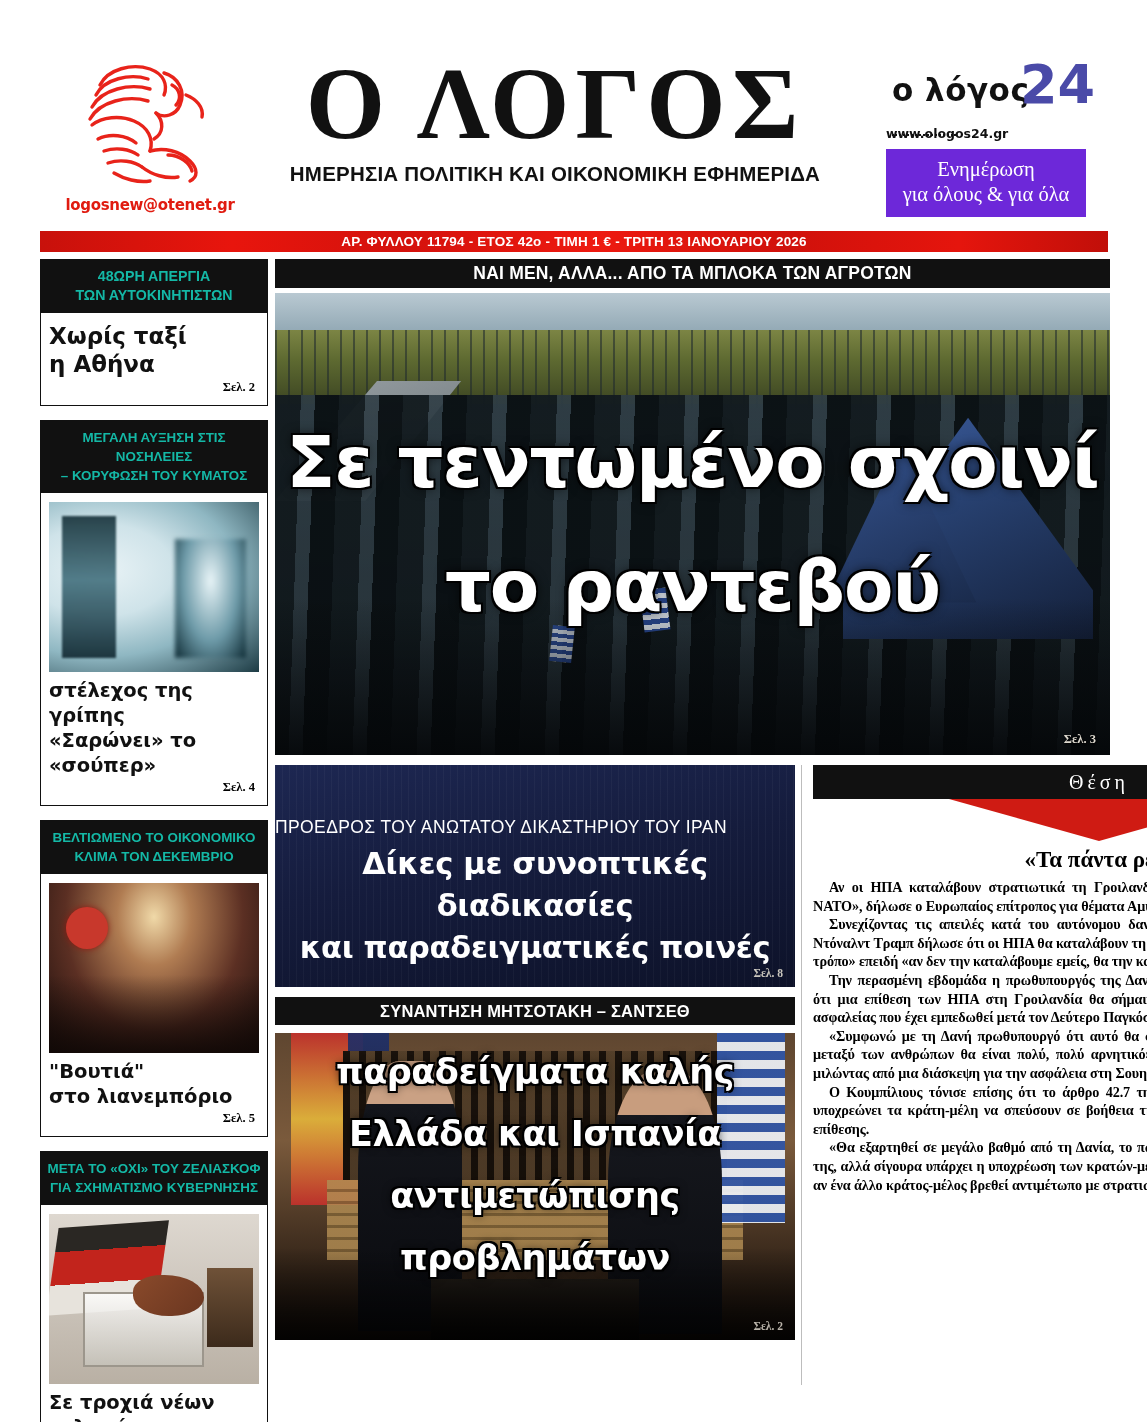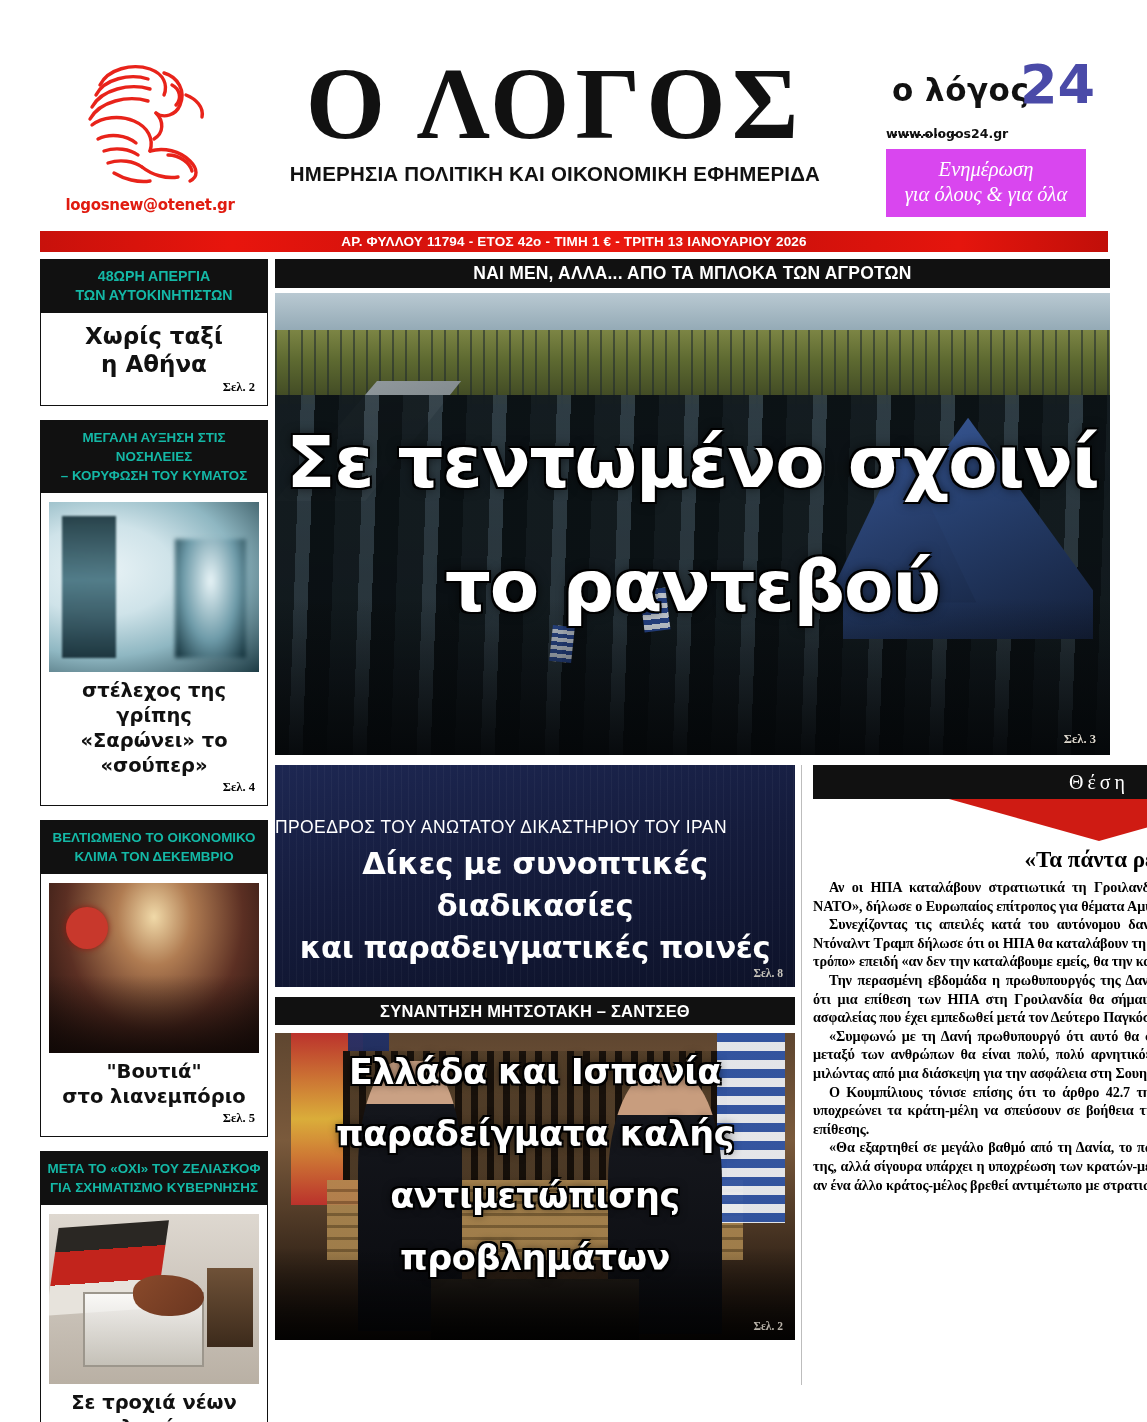--- a/index.html
+++ b/index.html
@@ -46,22 +46,22 @@
   }
   .brand-url{
     position:relative;margin-top:2px;height:16px;font-size:12.5px;
     font-weight:bold;color:#111;text-align:left;padding-right:26px;
     font-family:"DejaVu Sans", sans-serif;
   }
   .brand-url .rule{
     position:absolute;left:6px;top:8px;width:64px;border-top:2px dotted #111;
   }
   .brand-slogan{
-    margin-top:7px;background:#d946ef;color:#fff;text-align:center;
-    font-family:"Liberation Serif", serif;font-style:italic;
+    margin-top:7px;background:#6d28d9;color:#fff;text-align:center;
+    font-family:"Liberation Serif", serif;
     font-size:20.5px;line-height:25px;padding:8px 4px 10px 4px;
   }
 
   
   .datebar{
     position:absolute;left:40px;top:231px;width:1068px;height:21px;
     background:linear-gradient(90deg,#c8110b 0%,#e8150d 18%,#d4120c 34%,#ee1a10 52%,#d0110b 70%,#e5150d 86%,#c10f09 100%);
     color:#fff;text-align:center;
   }
   .datebar span{
@@ -72,21 +72,21 @@
   
   .col1{position:absolute;left:40px;top:259px;width:228px;}
   .side-card{margin-bottom:14px;border:1px solid #111;background:#fff;}
   .side-kicker{
     background:#111;color:#14b8a6;text-align:center;
     font-size:14.2px;font-weight:bold;line-height:19px;padding:7px 4px 8px 4px;
   }
   .side-kicker.small{font-size:13.4px;}
   .side-body{padding:9px 8px 6px 8px;}
   .side-head{
-    text-align:center;font-size:23px;line-height:28px;font-weight:bold;color:#111;
+    text-align:left;font-size:23px;line-height:28px;font-weight:bold;color:#111;
     font-family:"DejaVu Sans", sans-serif;
   }
   .side-head.sm{font-size:19.5px;line-height:25px;}
   .side-ref{
     text-align:right;font-size:12.5px;font-weight:bold;padding:2px 4px 4px 0;
     font-family:"Liberation Serif", serif;
   }
   .side-photo{width:100%;height:170px;margin-bottom:6px;position:relative;overflow:hidden;}
 
   
@@ -454,22 +454,22 @@
         <span class="mp-flagL"></span>
         <span class="mp-flagL2"></span>
         <span class="mp-relief"></span>
         <span class="mp-wall"></span>
         <span class="mp-flagR"></span>
         <span class="mp-manL"></span>
         <span class="mp-manR"></span>
         <span class="mp-podium"></span>
         <span class="mp-dark"></span>
         <div class="mits-title">
+          <div>παραδείγματα καλής</div>
           <div>Ελλάδα και Ισπανία</div>
-          <div>παραδείγματα καλής</div>
           <div>αντιμετώπισης προβλημάτων</div>
         </div>
         <div class="mits-ref">Σελ. 2</div>
       </div>
     </div>
 
     <div class="col3">
       <span class="vrule"></span>
 
       <div class="thesi-hdr">Θέση</div>

